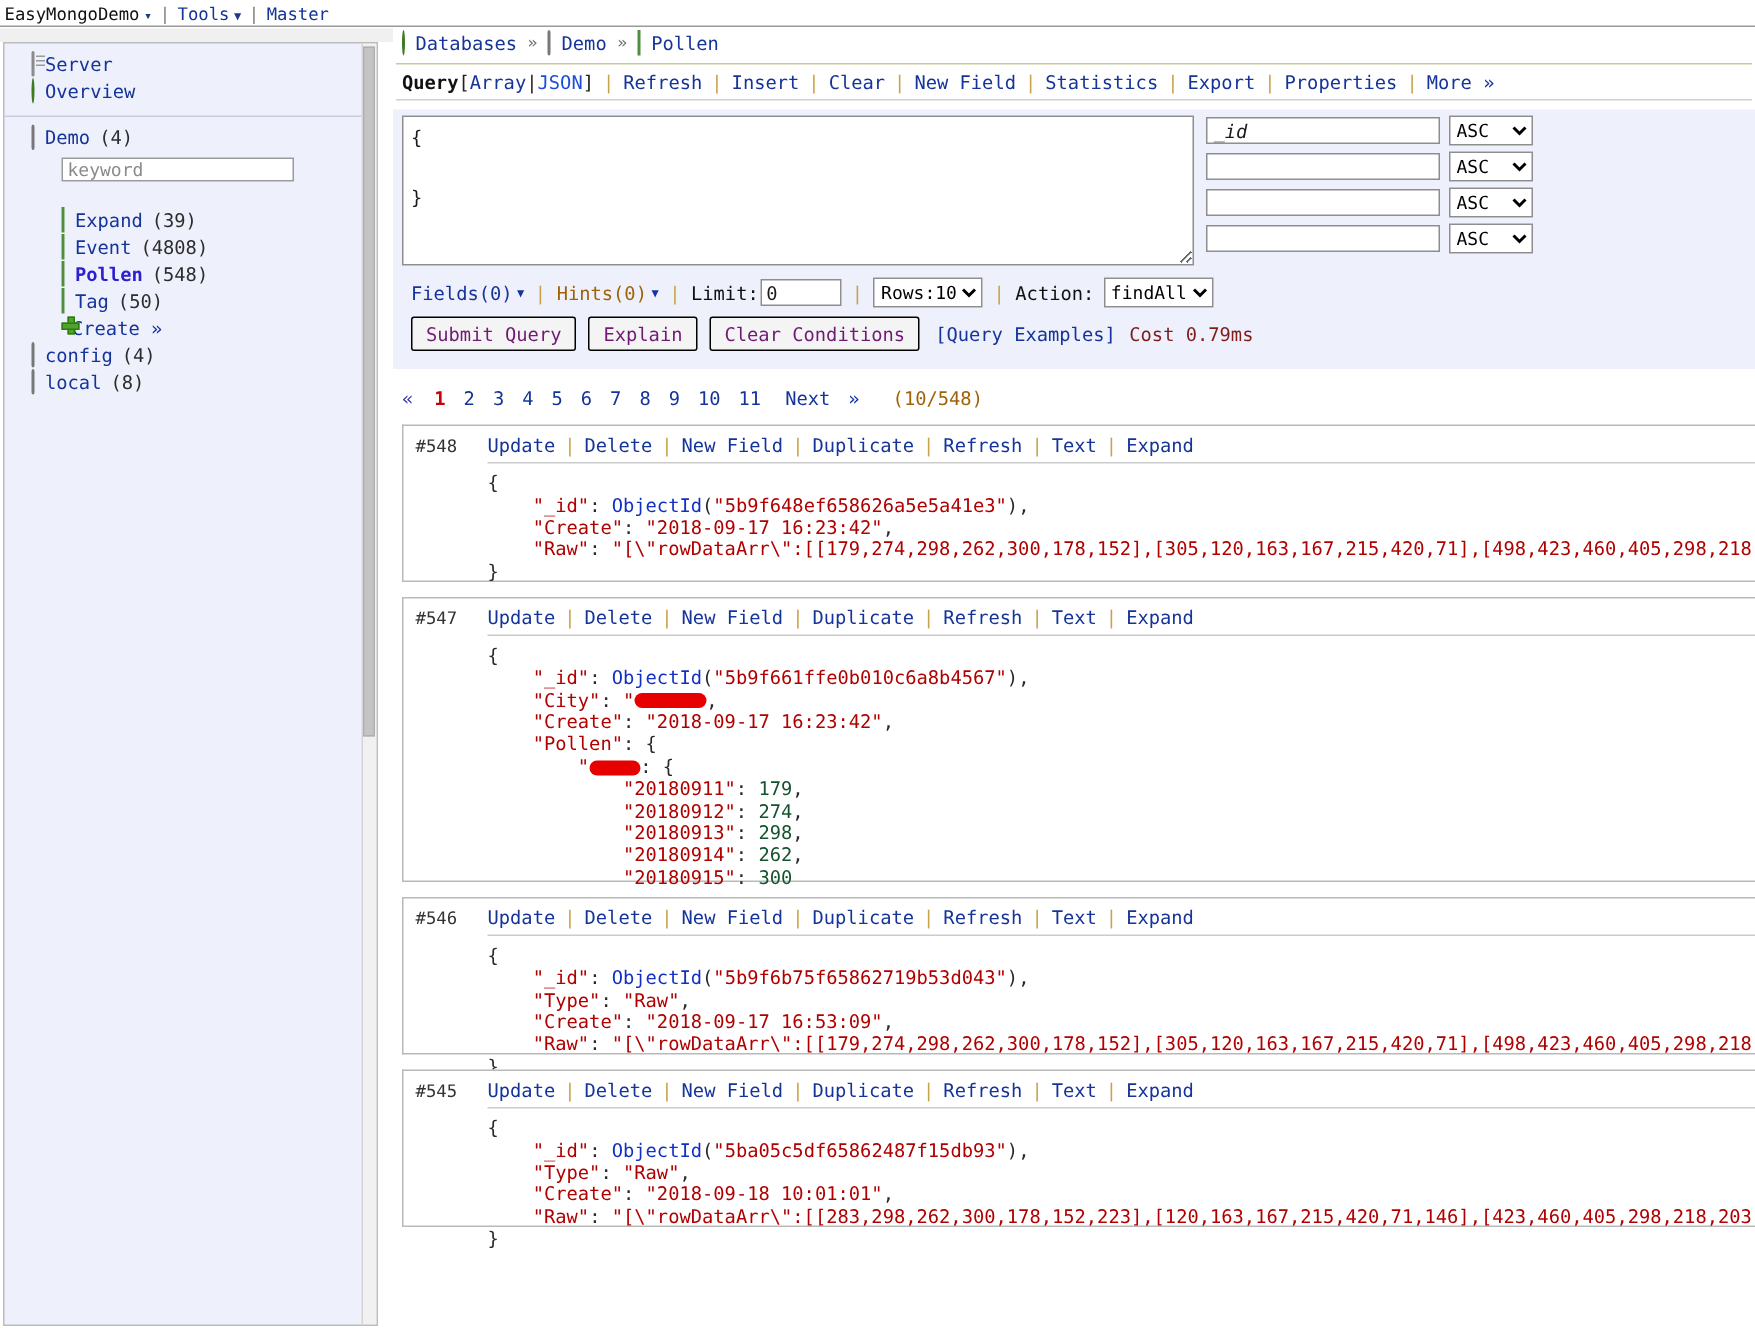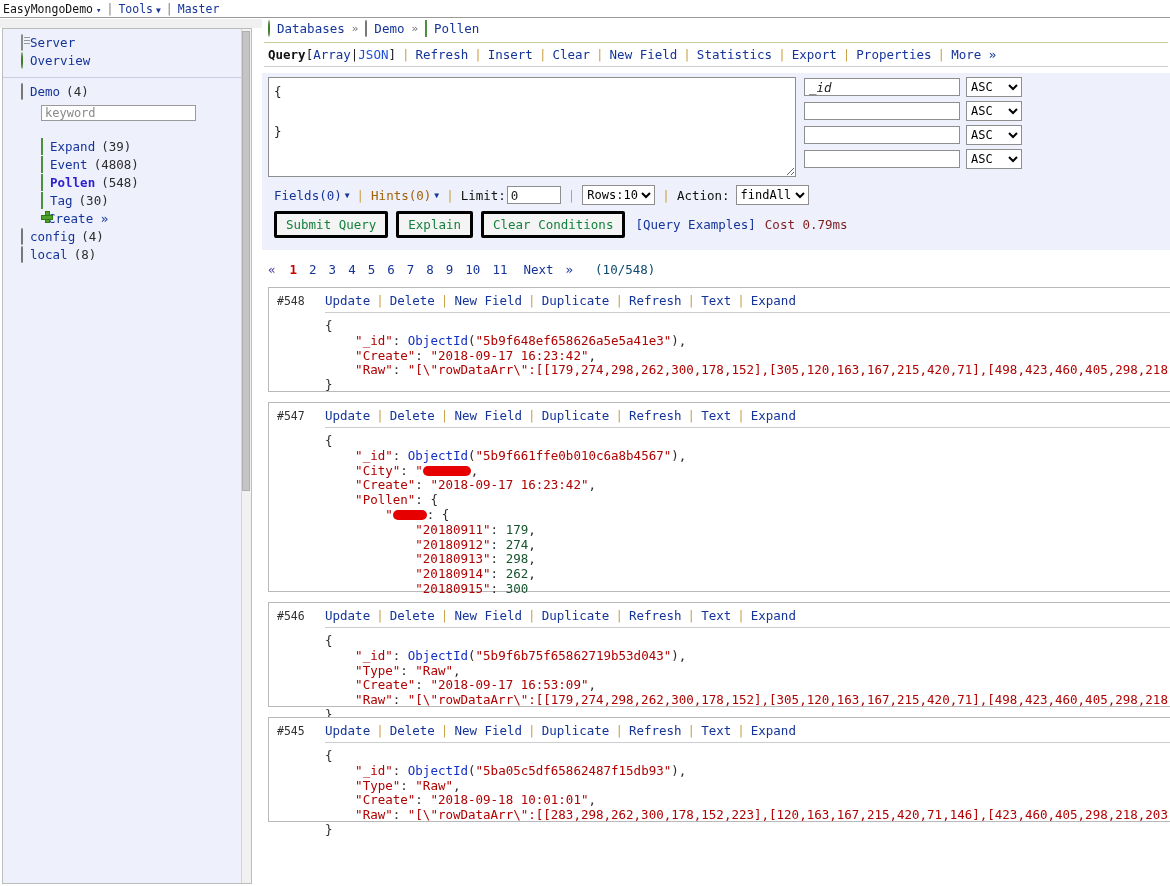--- a/index.html
+++ b/index.html
@@ -297,44 +297,44 @@
     display: flex; align-items: center;
     padding: 6px 0 0 6px;
     background: #eef0fb;
     font-size: 12.5px;
     white-space: nowrap;
     padding-bottom: 6px;
   }
   .btn {
     font-family: "DejaVu Sans Mono","Liberation Mono",monospace;
     font-size: 12.5px;
-    color: #15803d;
+    color: #701a75;
     background: #f4f4f4;
-    border: 3px solid #000000;
+    border: 1px solid #000000;
     border-radius: 2px;
     padding: 3px 9px;
     margin-right: 8px;
     cursor: pointer;
   }
   .qexamples { color: #15349a; margin-left: 2px; }
   .cost { color: #7f1d1d; margin-left: 9px; }
 
   
   .pager {
     display: flex; align-items: center;
     padding: 12px 0 10px 6px;
     font-size: 12.5px;
     color: #15349a;
     white-space: nowrap;
   }
   .pager .pg { margin-right: 12px; color: #15349a; text-decoration: none; }
   .pager .pg.first { margin-right: 14px; color: #3b3b9c; }
   .pager .pg.active { color: #cc0000; font-weight: bold; }
   .pager .pg.next { margin-left: 4px; }
-  .pager .total { color: #0c4a6e; margin-left: 10px; }
+  .pager .total { color: #a16207; margin-left: 10px; }
 
   
   .record {
     position: relative;
     margin: 0 0 10px 6px;
     width: 1170px;
     border: 1px solid #b9b9b9;
     border-right: none;
     background: #ffffff;
     box-sizing: border-box;
@@ -435,21 +435,21 @@
       <span class="cnt">(4808)</span>
     </div>
     <div class="side-row side-indent-2">
       <span class="icon-box"><span class="ic-table"></span></span>
       <span class="lbl current">Pollen</span>
       <span class="cnt">(548)</span>
     </div>
     <div class="side-row side-indent-2">
       <span class="icon-box"><span class="ic-table"></span></span>
       <span class="lbl">Tag</span>
-      <span class="cnt">(30)</span>
+      <span class="cnt">(50)</span>
     </div>
     <div class="side-row side-indent-2">
       <span class="icon-box"><span class="ic-plus"></span></span>
       <span class="lbl">Create »</span>
     </div>
 
     <div class="side-row">
       <span class="icon-box"><span class="ic-db"></span></span>
       <span class="lbl">config</span>
       <span class="cnt">(4)</span>

